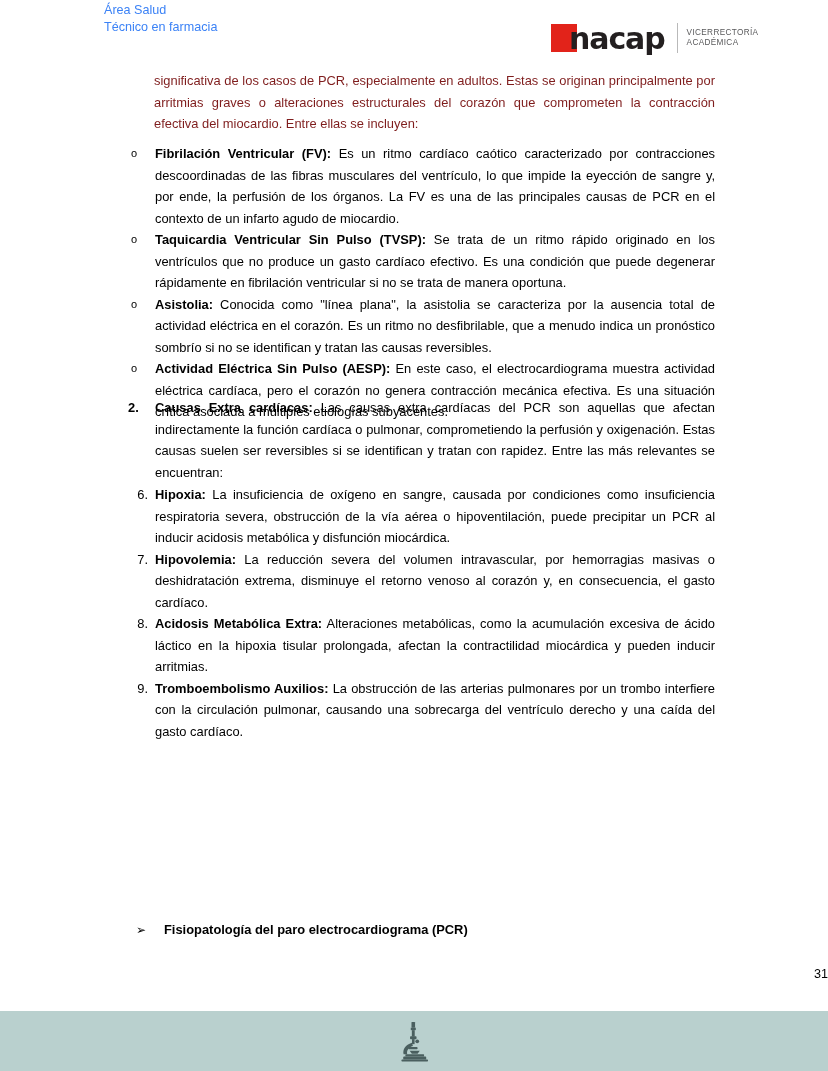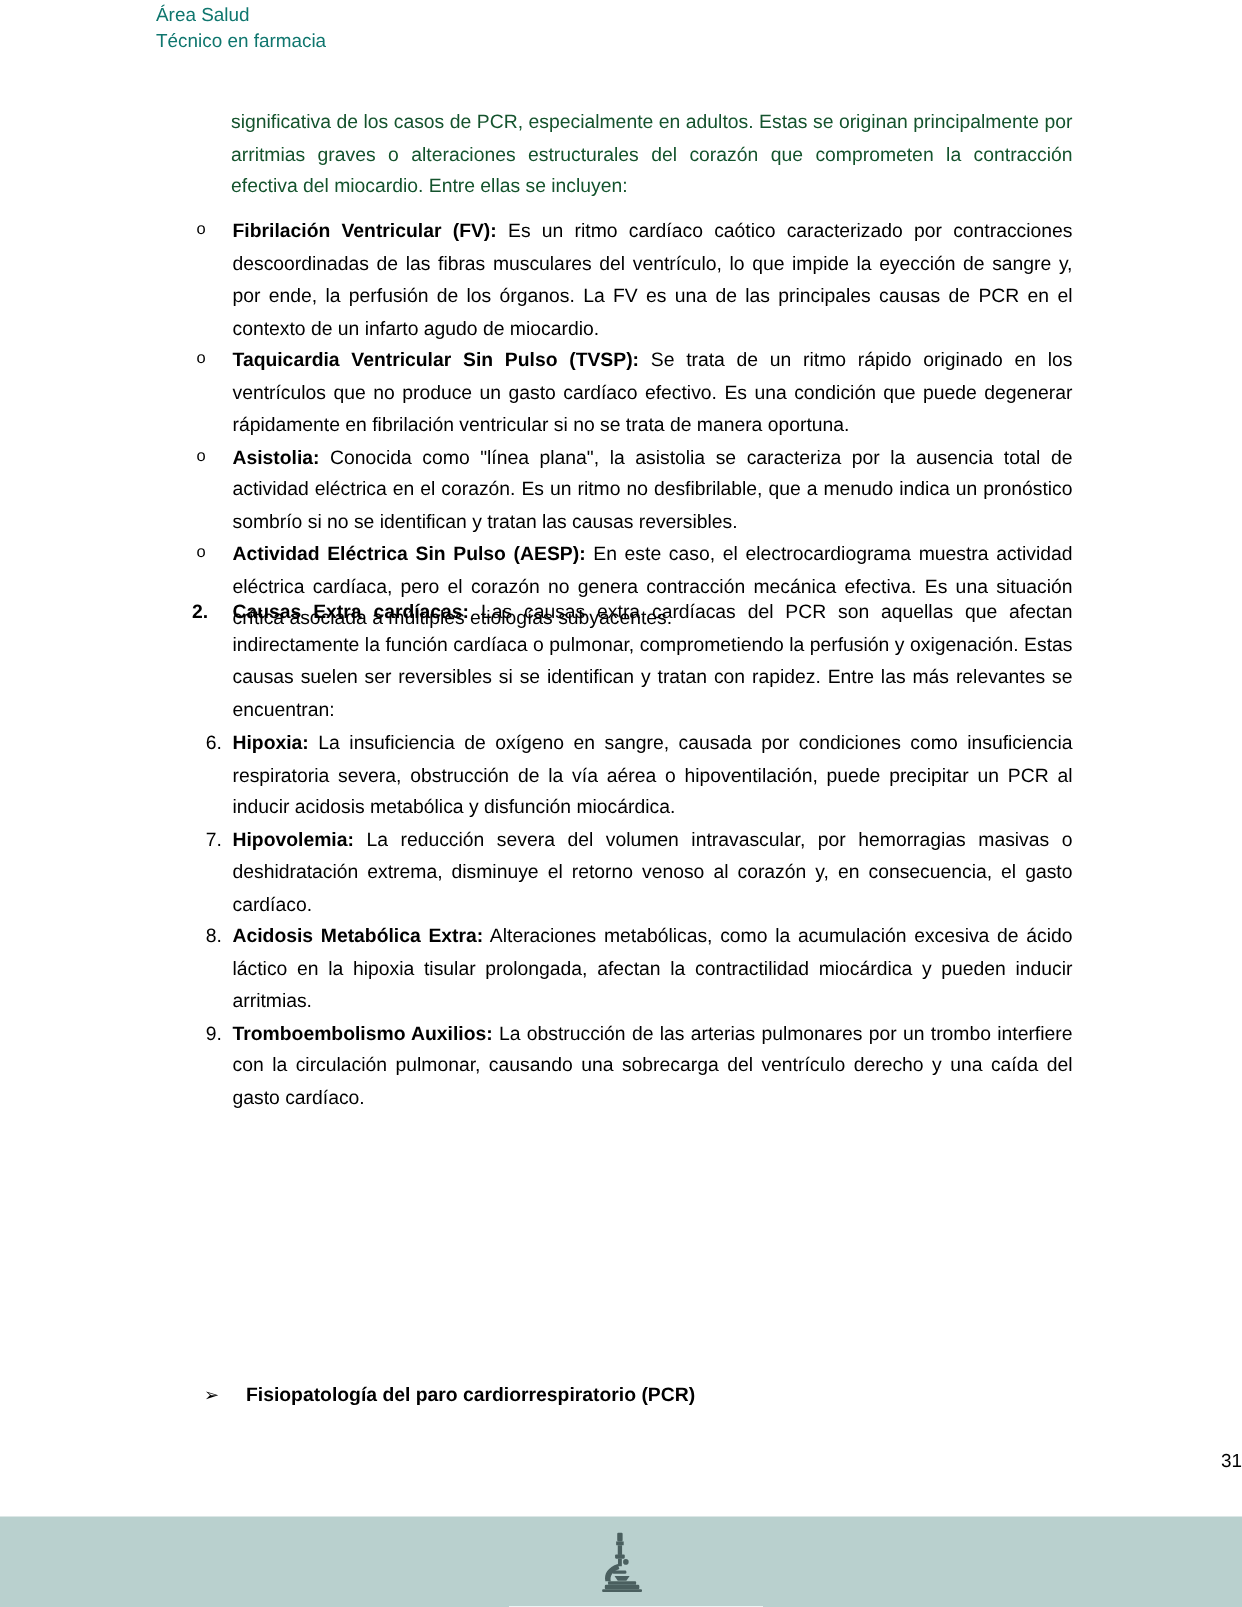--- a/index.html
+++ b/index.html
@@ -23,21 +23,21 @@
     left: 0;
     width: 828px;
     height: 68px;
   }
   .header-lines {
     position: absolute;
     left: 104px;
     top: 2px;
     font-size: 12.6px;
     line-height: 17px;
-    color: #0f766e;
+    color: #3b82f6;
   }
   .header-lines div { white-space: nowrap; }
 
   
   .logo {
     position: absolute;
     left: 551px;
     top: 20px;
     display: flex;
     align-items: center;
@@ -79,21 +79,21 @@
     position: absolute;
     left: 0;
     top: 0;
     width: 828px;
   }
   .para {
     position: absolute;
     font-size: 12.9px;
     line-height: 21.5px;
     text-align: justify;
-    color: #14532d;
+    color: #7f1d1d;
   }
 
   .intro {
     left: 154px;
     top: 70px;
     width: 561px;
   }
 
   
   .olist { position: absolute; left: 130px; top: 143px; width: 585px; }
@@ -202,20 +202,29 @@
 </style>
 </head>
 <body>
 
 <div class="page-header">
   <div class="header-lines">
     <div>Área Salud</div>
     <div>Técnico en farmacia</div>
   </div>
 
+  <div class="logo">
+    <div class="logo-mark"></div>
+    <div class="logo-word">nacap</div>
+    <div class="logo-divider"></div>
+    <div class="logo-sub">
+      <div>VICERRECTORÍA</div>
+      <div>ACADÉMICA</div>
+    </div>
+  </div>
 </div>
 
 <div class="content">
 
   <div class="para intro">significativa de los casos de PCR, especialmente en adultos. Estas se originan principalmente por arritmias graves o alteraciones estructurales del corazón que comprometen la contracción efectiva del miocardio. Entre ellas se incluyen:</div>
 
   <div class="olist">
     <div class="row">
       <span class="marker">o</span><b>Fibrilación Ventricular (FV):</b><span> Es un ritmo cardíaco caótico caracterizado por contracciones descoordinadas de las fibras musculares del ventrículo, lo que impide la eyección de sangre y, por ende, la perfusión de los órganos. La FV es una de las principales causas de PCR en el contexto de un infarto agudo de miocardio.</span>
     </div>
@@ -245,21 +254,21 @@
     </div>
     <div class="row">
       <span class="marker">8.</span><b>Acidosis Metabólica Extra:</b><span> Alteraciones metabólicas, como la acumulación excesiva de ácido láctico en la hipoxia tisular prolongada, afectan la contractilidad miocárdica y pueden inducir arritmias.</span>
     </div>
     <div class="row">
       <span class="marker">9.</span><b>Tromboembolismo Auxilios:</b><span> La obstrucción de las arterias pulmonares por un trombo interfiere con la circulación pulmonar, causando una sobrecarga del ventrículo derecho y una caída del gasto cardíaco.</span>
     </div>
   </div>
 
   <div class="arrow-head">
-    <span class="marker">➢</span><span class="txt">Fisiopatología del paro cardiorrespiratorio (PCR)</span>
+    <span class="marker">➢</span><span class="txt">Fisiopatología del paro electrocardiograma (PCR)</span>
   </div>
 </div>
 
 <div class="footer">
   <span class="pageno">31</span>
 </div>
 
 <div class="bottom-band">
   <svg class="band-icon" viewBox="0 0 64 64" aria-hidden="true">
     <g fill="#4a5f5f">

